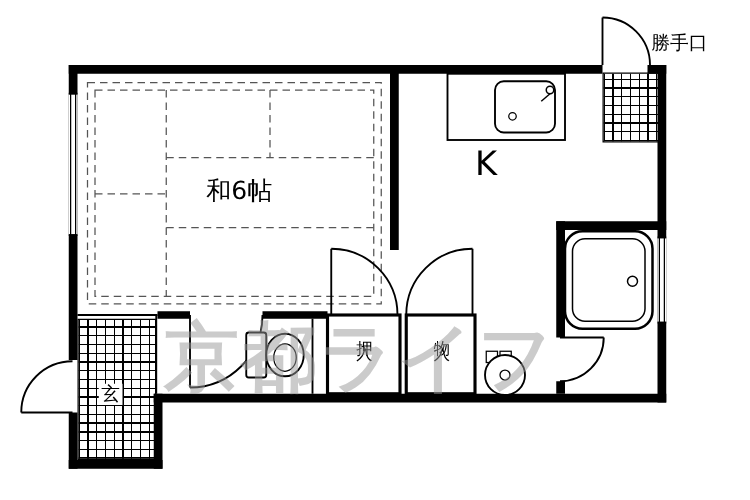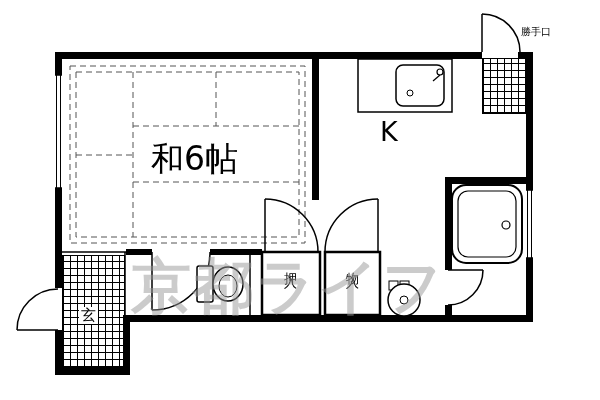--- a/index.html
+++ b/index.html
@@ -4,23 +4,23 @@
 <style>
   html,body{margin:0;padding:0;background:#ffffff;}
   #plan{position:relative;width:600px;height:400px;background:#ffffff;
         font-family:"DejaVu Sans",sans-serif;overflow:hidden;}
   #plan svg{position:absolute;left:0;top:0;z-index:2;}
   .hatch{position:absolute;z-index:1;border:1px solid #000;
     background-image:
       repeating-linear-gradient(0deg,#000 0,#000 1px,transparent 1px,transparent 7px),
       repeating-linear-gradient(90deg,#000 0,#000 1px,transparent 1px,transparent 7px);}
   .label{position:absolute;z-index:3;color:#000;line-height:1;white-space:nowrap;}
-  .room-label{left:143px;top:139px;font-size:33px;background:#fff;padding:3px 8px;}
+  .room-label{left:157px;top:139px;font-size:20px;background:#fff;padding:3px 8px;}
   .kitchen-label{left:380px;top:118px;font-size:27px;}
-  .backdoor-label{left:521px;top:27px;font-size:10px;}
+  .backdoor-label{left:521px;top:27px;font-size:15px;}
   .genkan-label{left:79px;top:307px;font-size:15px;background:#fff;padding:1px 2px;}
   .vlabel{writing-mode:vertical-rl;letter-spacing:3px;font-size:13px;}
   .oshiire-label{left:284px;top:262px;}
   .monoire-label{left:346px;top:262px;}
   .watermark{left:131px;top:256px;font-size:60px;font-weight:bold;color:#999999;
              opacity:.5;letter-spacing:2px;z-index:4;}
 </style>
 </head>
 <body>
 

